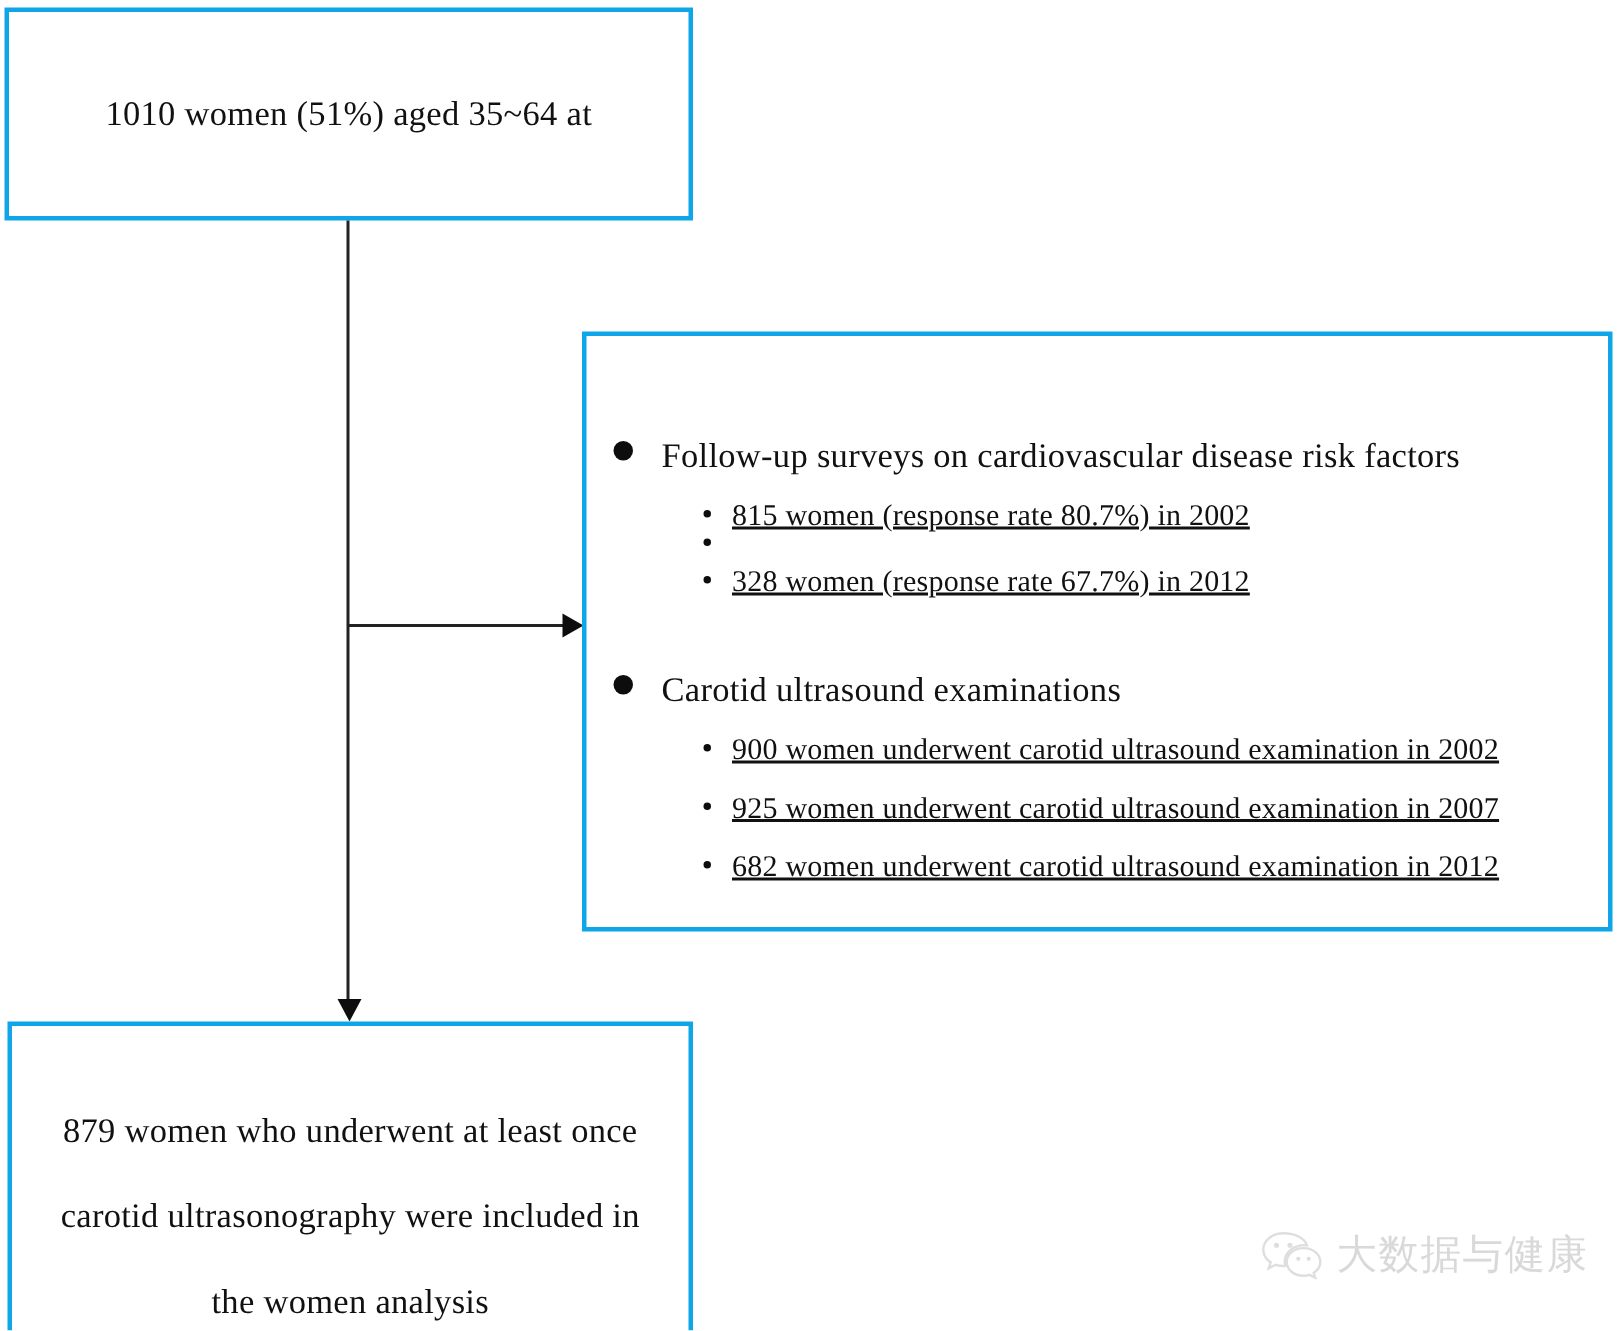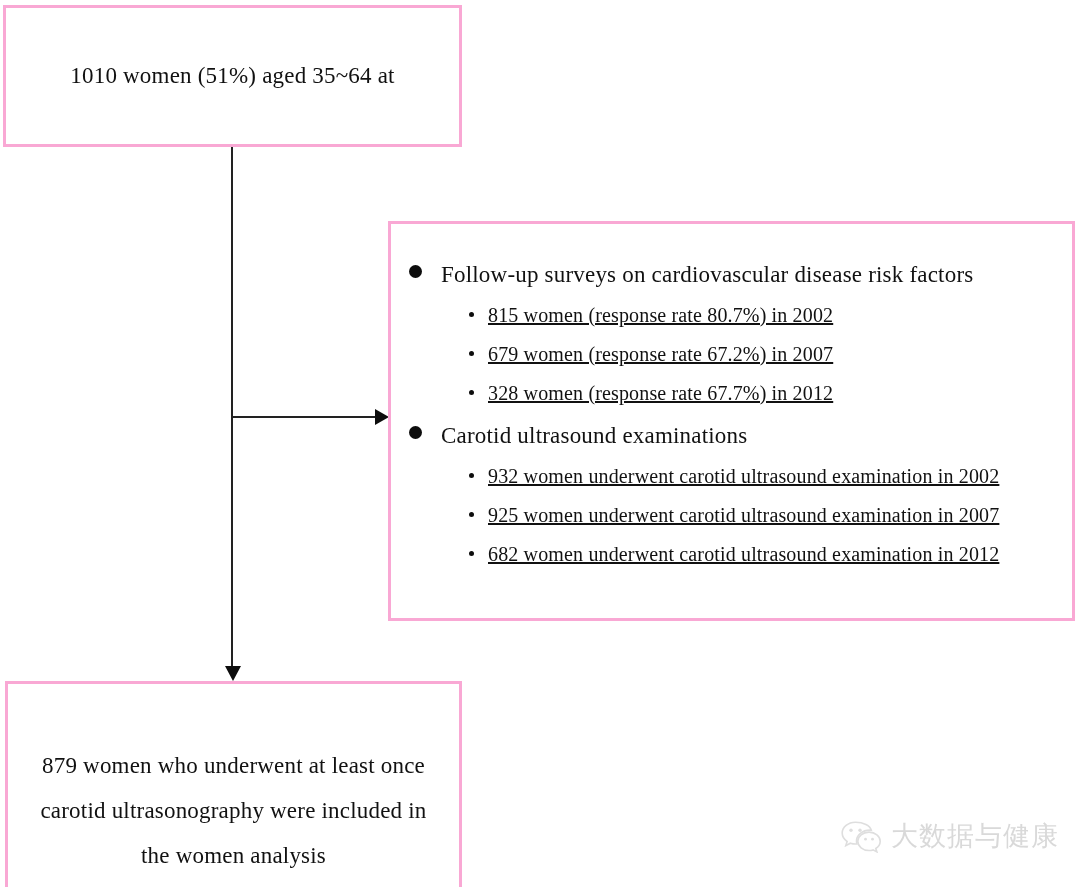--- a/index.html
+++ b/index.html
@@ -17,22 +17,23 @@
     width: 1080px;
     height: 887px;
     background: #ffffff;
     overflow: hidden;
   }
 
   
   .box {
     position: absolute;
     box-sizing: border-box;
-    border: 3px solid #f9a8d4;
+    border: 3px solid #0ea5e9;
     background: #ffffff;
+    gap: 12px;
   }
 
   #box-baseline {
     left: 3px;  top: 5px;
     width: 459px; height: 142px;
     display: flex;
     flex-direction: column;
     align-items: center;
     justify-content: center;
   }
@@ -73,21 +74,21 @@
   .bullet-l1 .disc {
     flex: 0 0 auto;
     width: 13px; height: 13px;
     border-radius: 50%;
     background: #0d0d0d;
     margin-right: 21px;
     position: relative;
     top: -4px;
     left: 2px;
   }
-  .bullet-l1 .txt { letter-spacing: 0.2px; }
+  .bullet-l1 .txt { letter-spacing: 0.2px; margin-top: 29px; }
 
   .sub-list { margin-top: 6px; }
   .bullet-l2 {
     display: flex;
     align-items: baseline;
     font-size: 20px;
     line-height: 39px;
     white-space: nowrap;
     padding-left: 62px;
     text-decoration: underline;
@@ -170,38 +171,37 @@
         <span class="disc"></span>
         <span class="txt">Follow-up surveys on cardiovascular disease risk factors</span>
       </div>
       <div class="sub-list">
         <div class="bullet-l2">
           <span class="dot"></span>
           <span class="txt">815 women (response rate 80.7%) in 2002</span>
         </div>
         <div class="bullet-l2">
           <span class="dot"></span>
-          <span class="txt">679 women (response rate 67.2%) in 2007</span>
         </div>
         <div class="bullet-l2">
           <span class="dot"></span>
           <span class="txt">328 women (response rate 67.7%) in 2012</span>
         </div>
       </div>
     </div>
 
     <div class="bullet-group">
       <div class="bullet-l1">
         <span class="disc"></span>
         <span class="txt">Carotid ultrasound examinations</span>
       </div>
       <div class="sub-list">
         <div class="bullet-l2">
           <span class="dot"></span>
-          <span class="txt">932 women underwent carotid ultrasound examination in 2002</span>
+          <span class="txt">900 women underwent carotid ultrasound examination in 2002</span>
         </div>
         <div class="bullet-l2">
           <span class="dot"></span>
           <span class="txt">925 women underwent carotid ultrasound examination in 2007</span>
         </div>
         <div class="bullet-l2">
           <span class="dot"></span>
           <span class="txt">682 women underwent carotid ultrasound examination in 2012</span>
         </div>
       </div>

